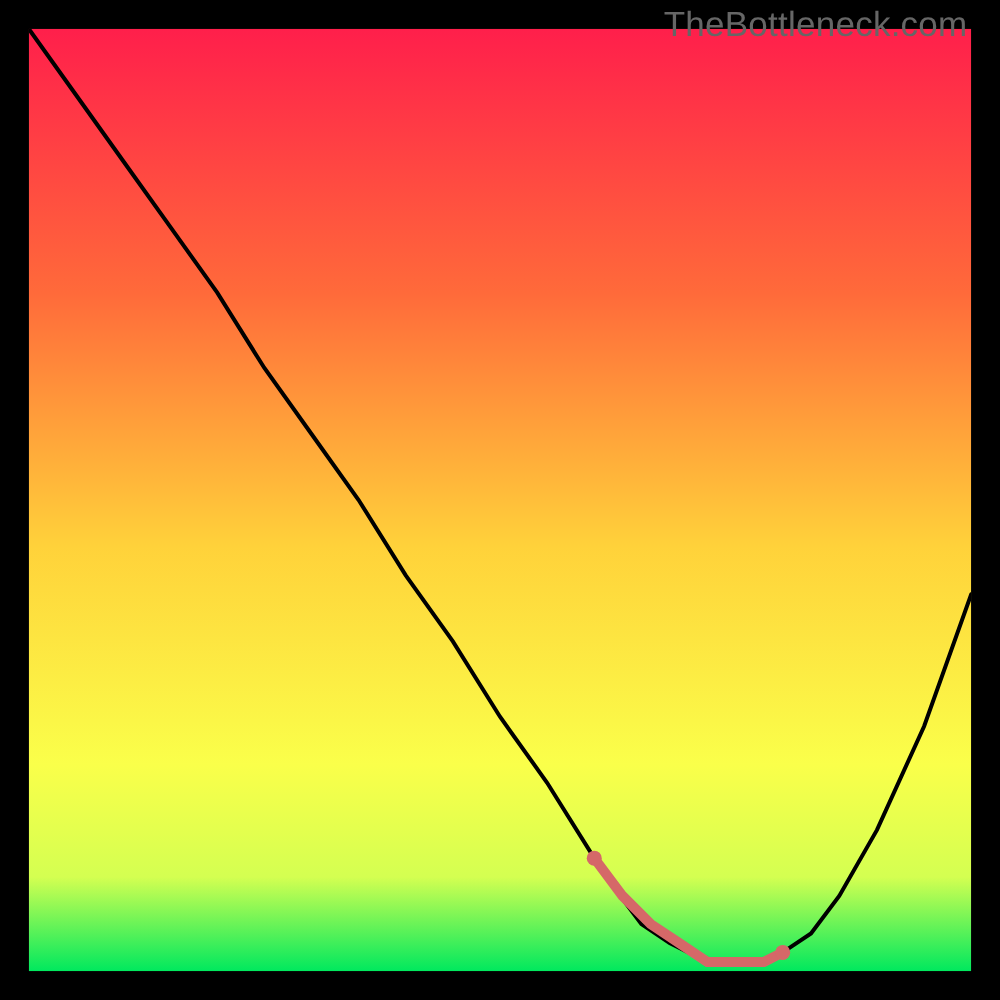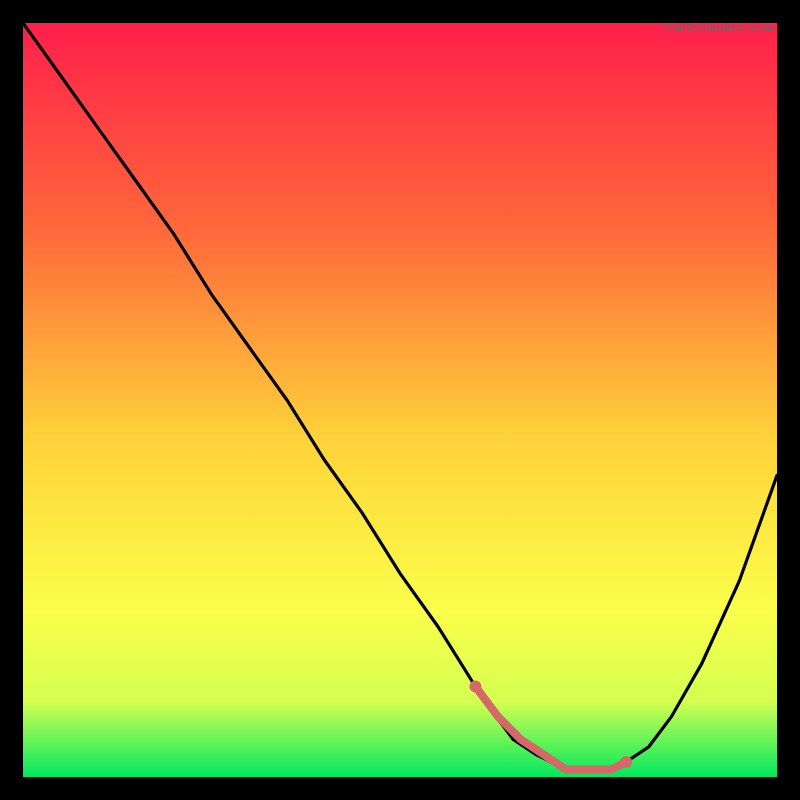--- a/index.html
+++ b/index.html
@@ -21,24 +21,24 @@
   }
   .plot-area {
     position: absolute;
     left: 0;
     top: 0;
     width: 754px;
     height: 754px;
   }
   .watermark {
     position: absolute;
-    top: 20px;
+    top: 4px;
     right: 26px;
     color: #666;
-    font-size: 13px;
+    font-size: 28px;
     font-weight: 500;
     letter-spacing: 0.2px;
   }
   svg { display: block; }
 </style>
 </head>
 <body>
 
 <div class="frame">
   <svg class="plot-area" viewBox="0 0 754 754">

